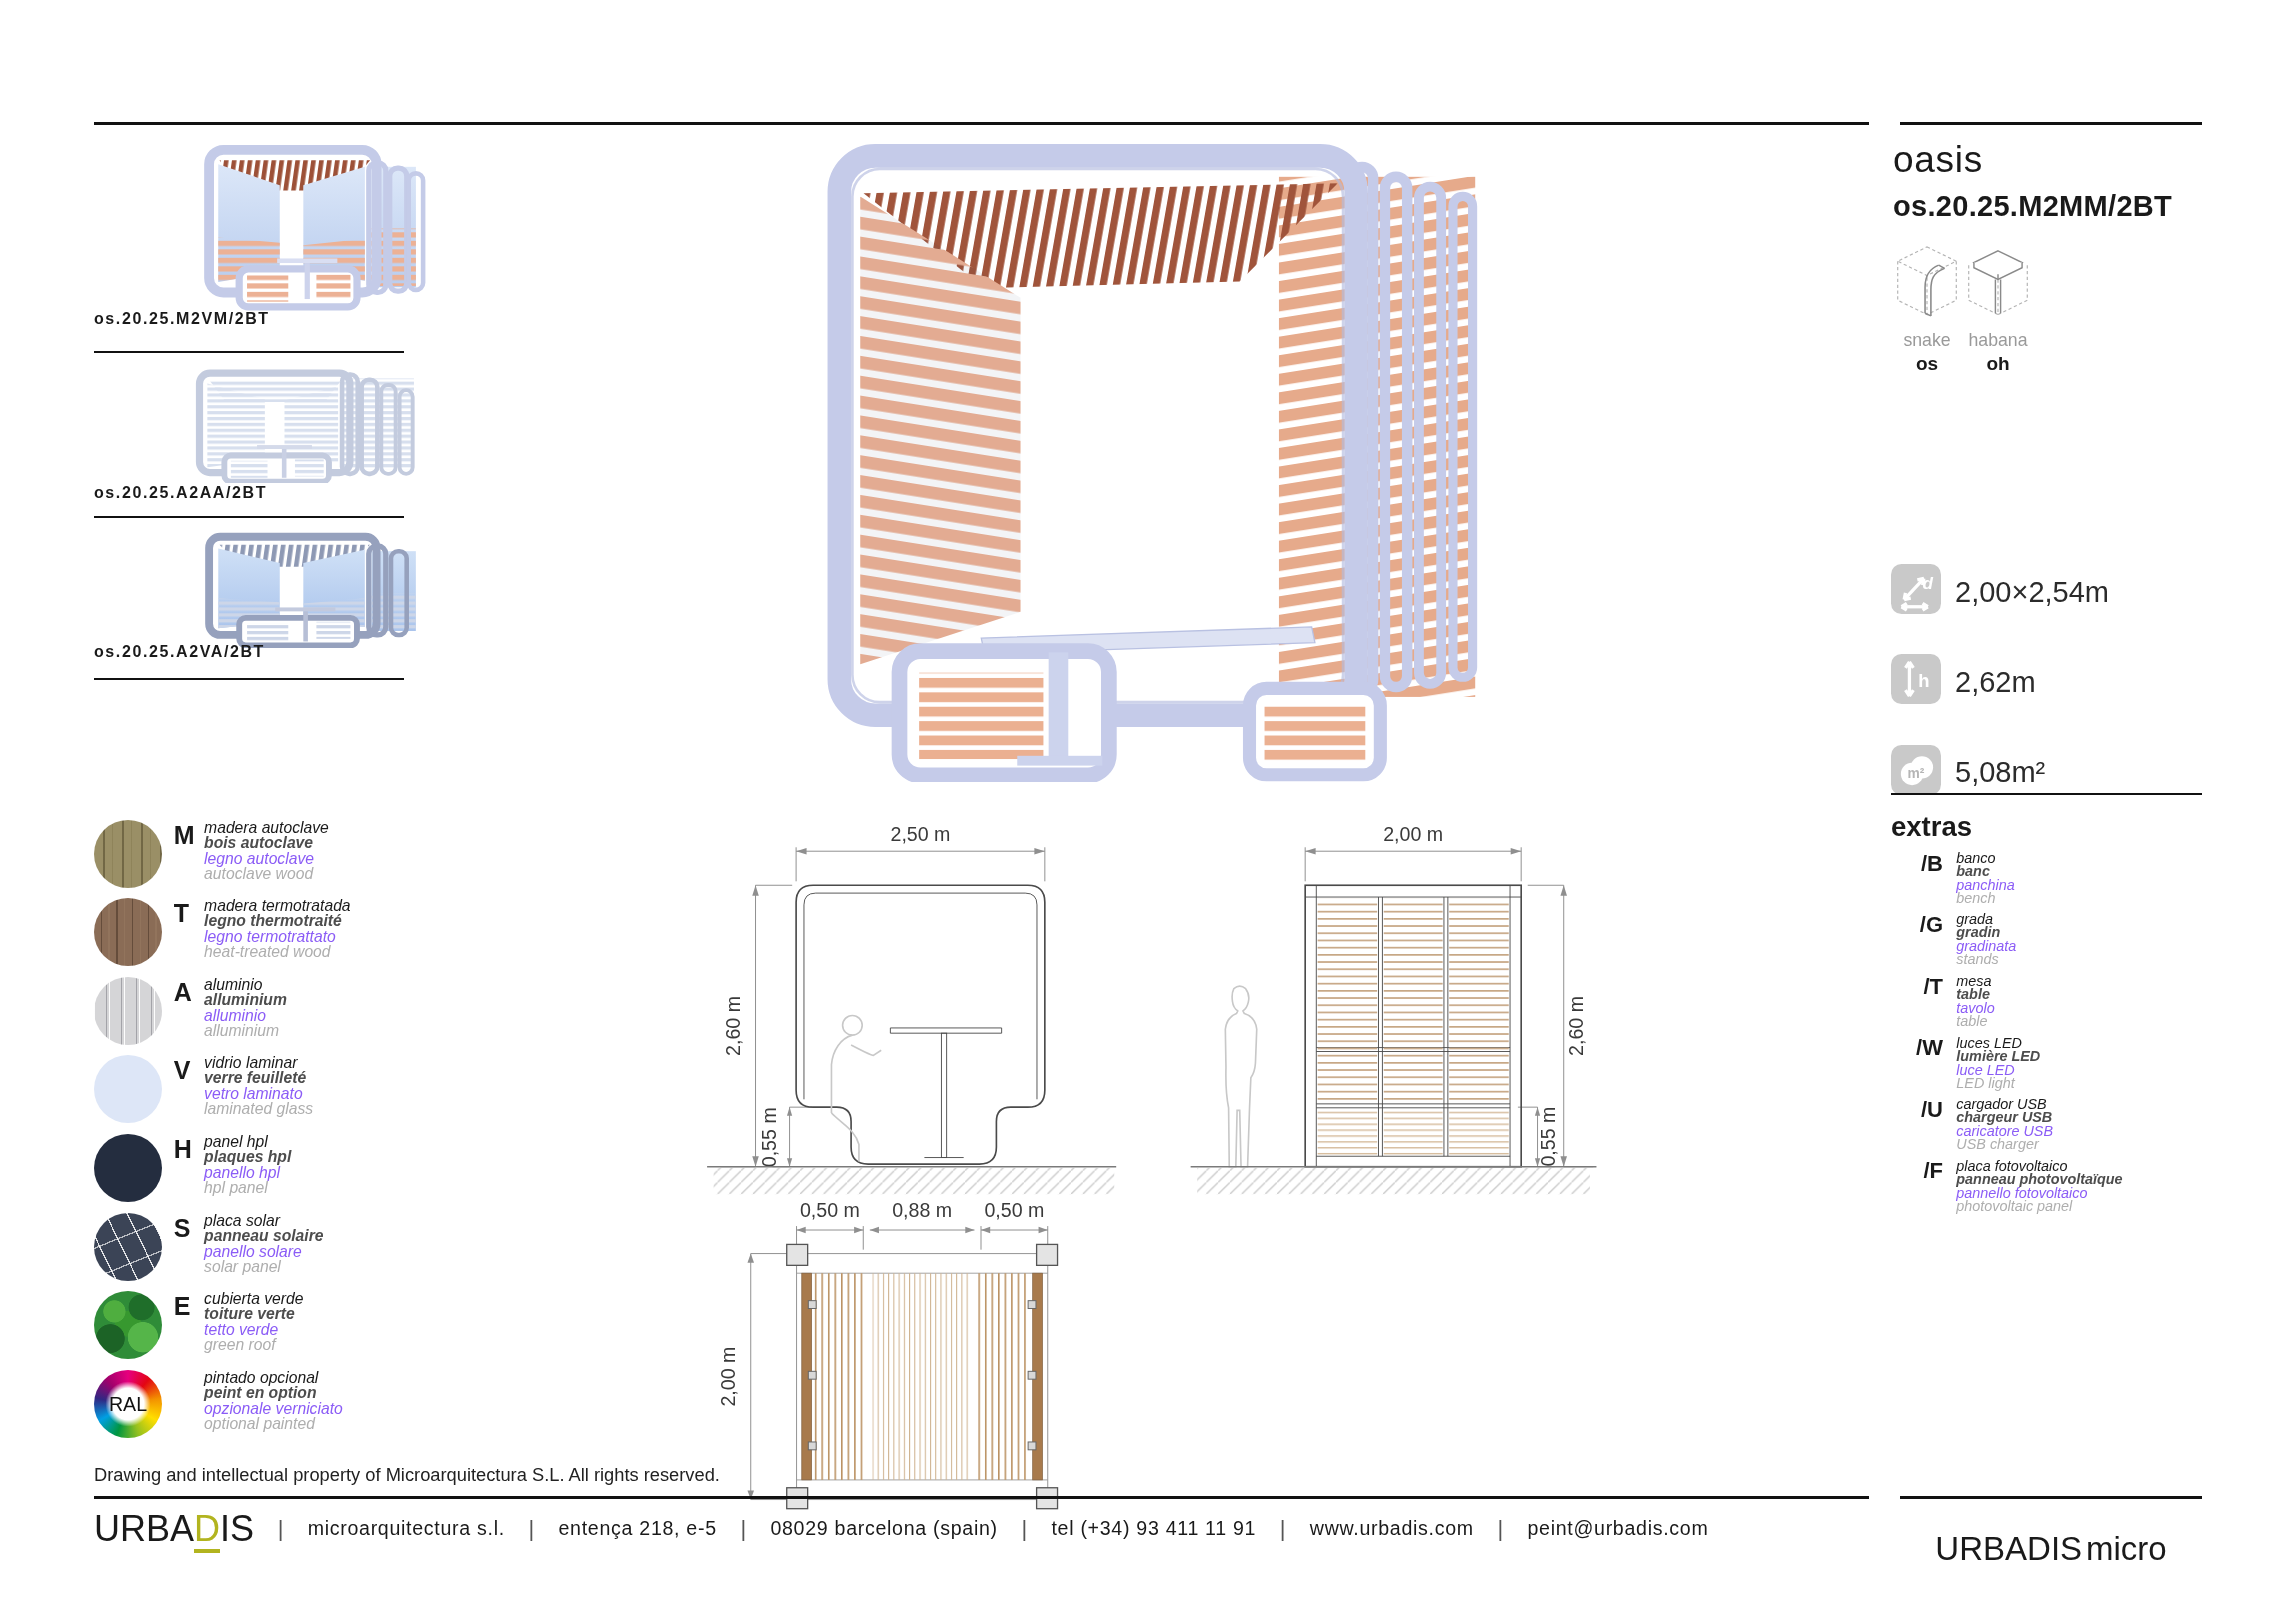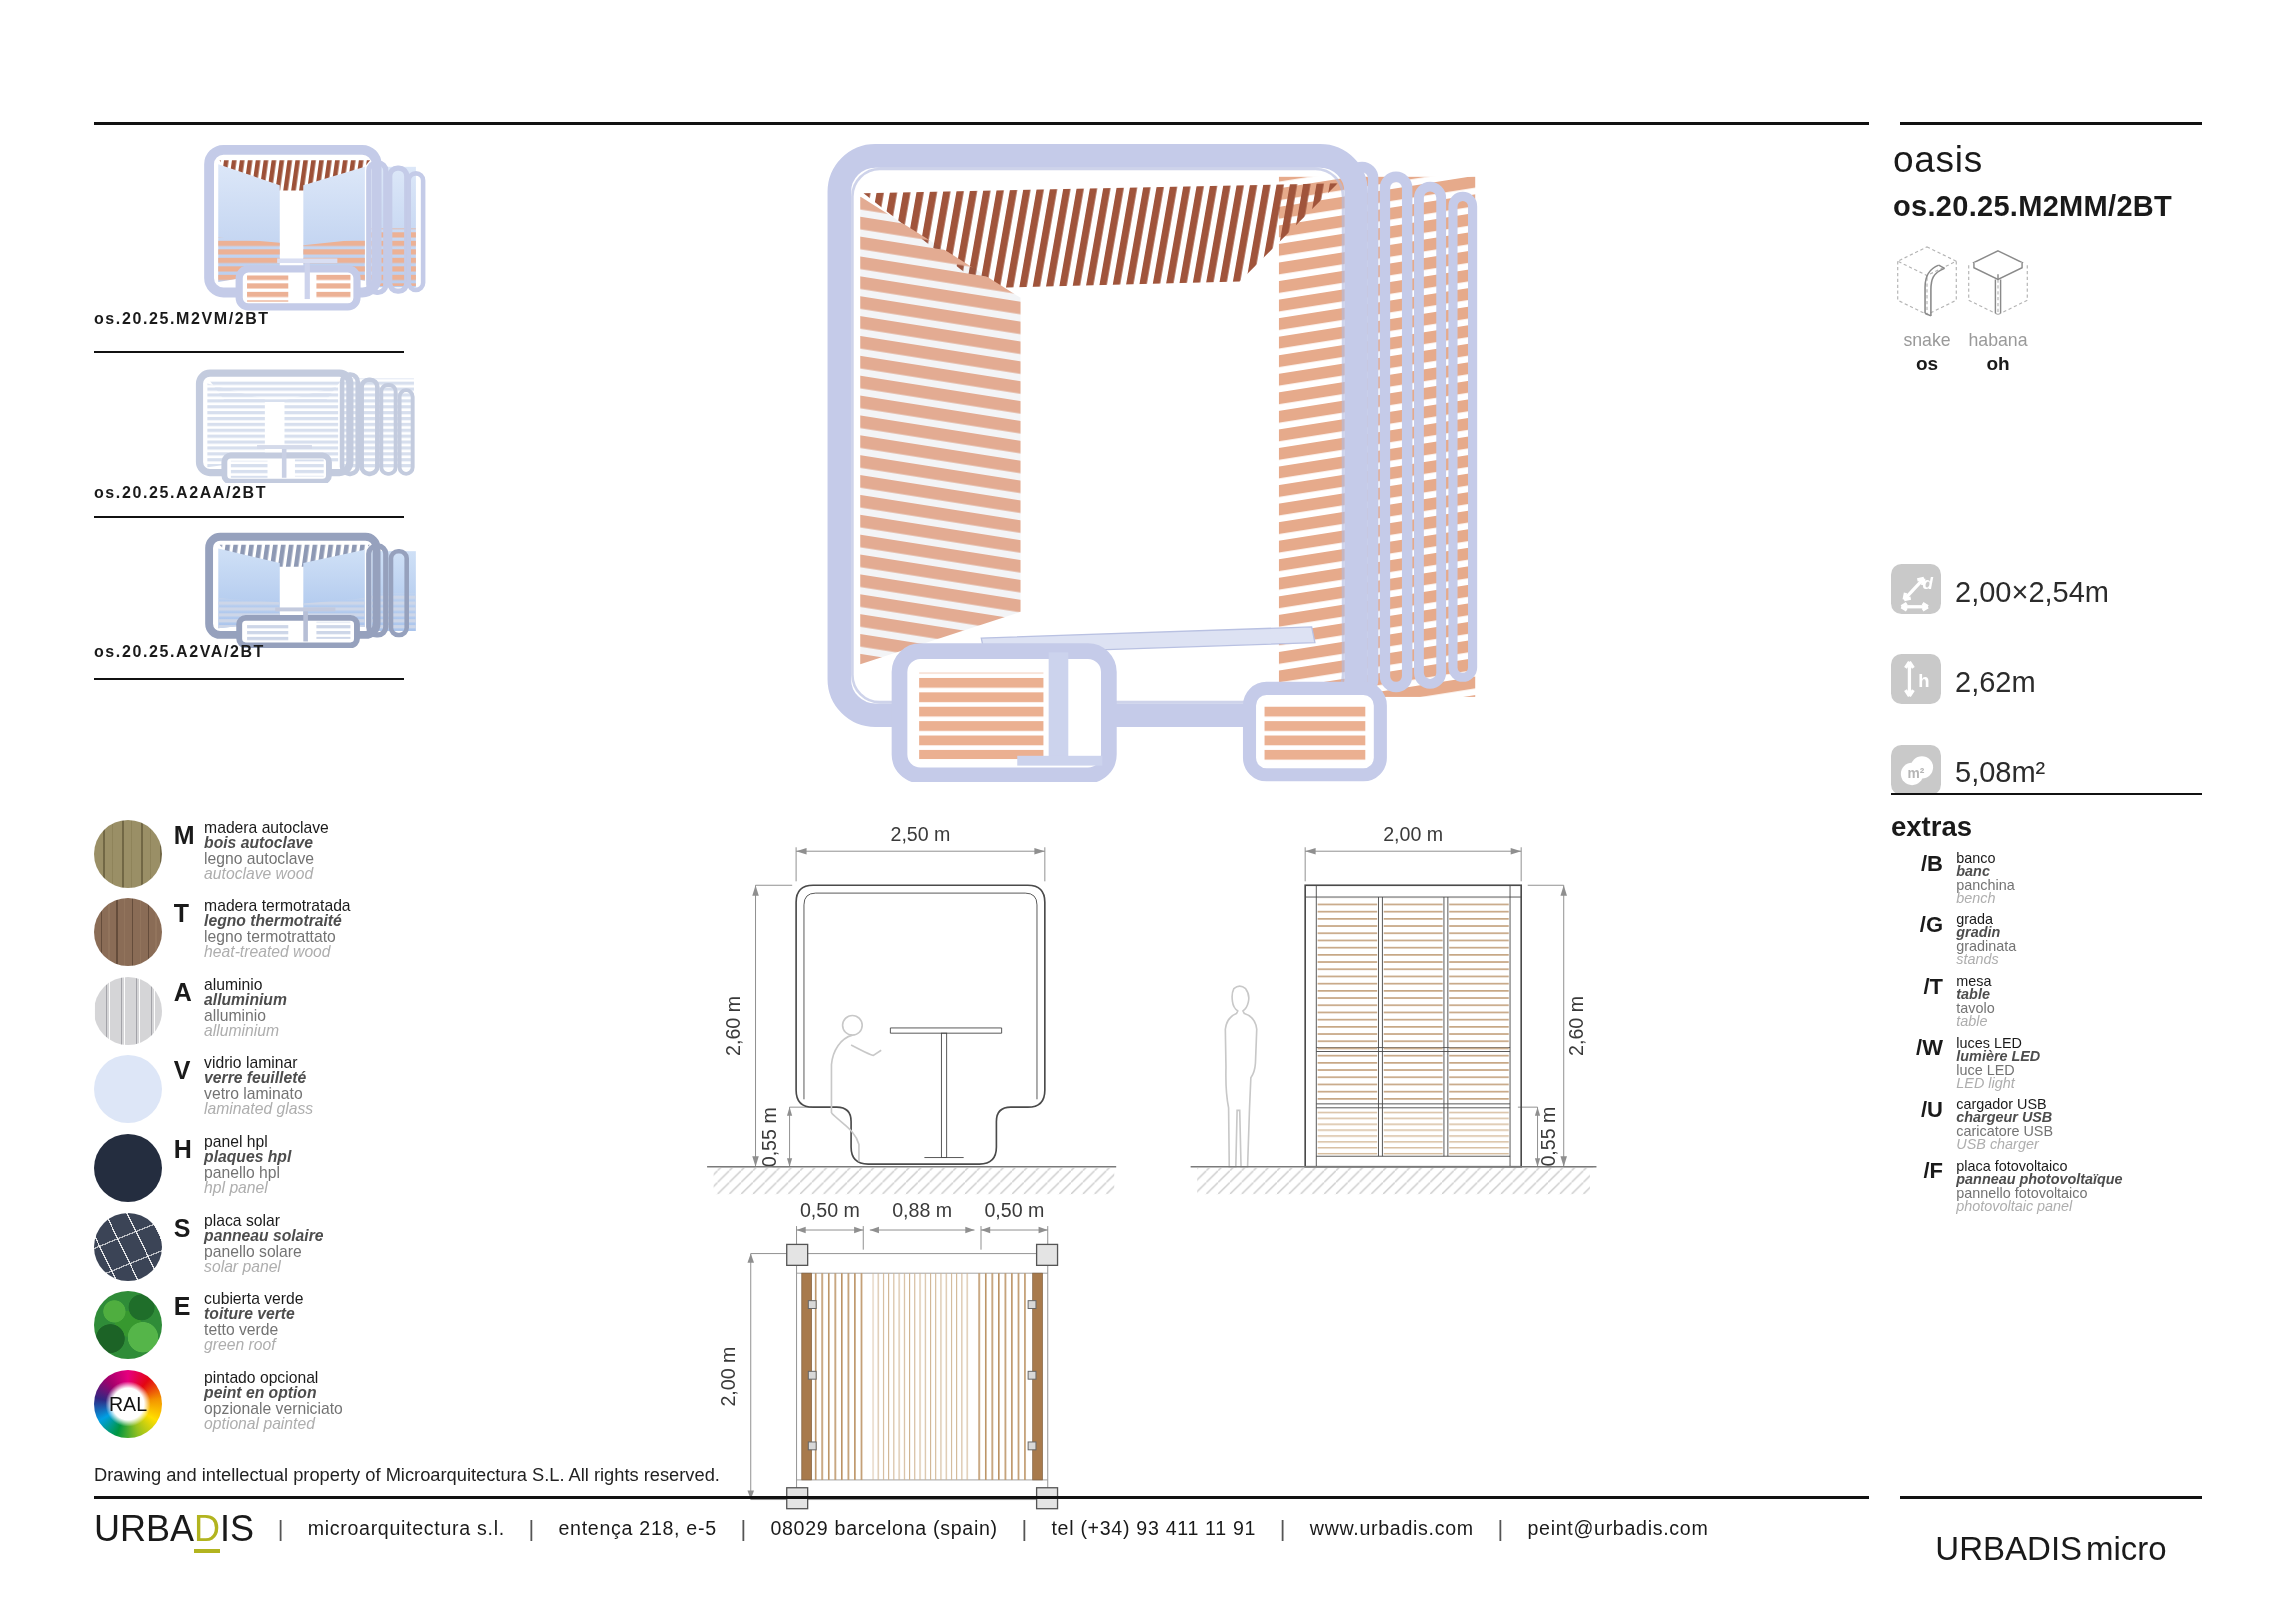--- a/index.html
+++ b/index.html
@@ -7,26 +7,26 @@
         font-family:"Liberation Sans",sans-serif;color:#1a1a1a;}
   .abs{position:absolute;}
   .hr{position:absolute;background:#111;}
   
   .variant-label{font-size:16px;font-weight:600;letter-spacing:1.6px;white-space:nowrap;}
   
   .mat-row{position:absolute;left:94px;display:flex;align-items:flex-start;}
   .swatch{width:68px;height:68px;border-radius:50%;flex:0 0 auto;}
   .m-letter{font-size:25px;font-weight:700;width:29px;margin-left:11.8px;margin-top:1.3px;flex:0 0 auto;}
   .t-lines{margin-left:1.3px;}
-  .t-lines div{white-space:nowrap;}
+  .t-lines div{white-space:nowrap;font-style:italic;}
   .m-lines div{font-size:15.7px;line-height:15.4px;}
   .x-lines div{font-size:14.4px;line-height:13.4px;}
   .l1{color:#1a1a1a;font-weight:500;}
   .l2{color:#4d4d4d;font-weight:700;font-style:italic;}
-  .l3{color:#737373;font-weight:400;}
+  .l3{color:#8b5cf6;font-weight:400;}
   .l4{color:#aeaeae;font-weight:400;font-style:italic;}
   .sw-m{background-color:#9a8f66;background-image:repeating-linear-gradient(90deg,rgba(0,0,0,0) 0 9.2px,rgba(73,64,36,.5) 9.2px 11px,rgba(0,0,0,0) 11px 17.7px,rgba(125,114,72,.4) 17.7px 19px);}
   .sw-t{background-color:#8a6c56;background-image:repeating-linear-gradient(90deg,rgba(0,0,0,0) 0 6.5px,rgba(56,38,26,.45) 6.5px 7.9px,rgba(0,0,0,0) 7.9px 14.4px,rgba(158,128,102,.4) 14.4px 15.7px);}
   .sw-a{background-color:#d5d5d7;background-image:repeating-linear-gradient(90deg,rgba(255,255,255,.95) 0 1.3px,rgba(0,0,0,0) 1.3px 11.8px,rgba(122,122,130,.55) 11.8px 13px,rgba(0,0,0,0) 13px 15px);}
   .sw-v{background-color:#dde6f7;}
   .sw-h{background-color:#242d3f;}
   .sw-s{background-color:#3b4456;background-image:repeating-linear-gradient(64deg,rgba(255,255,255,.85) 0 1.3px,rgba(0,0,0,0) 1.3px 19.6px),repeating-linear-gradient(-22deg,rgba(255,255,255,.65) 0 1.3px,rgba(0,0,0,0) 1.3px 27.5px);}
   .sw-e{background-color:#2f8c38;background-image:radial-gradient(circle at 30% 30%,#4fae3f 0 16%,rgba(0,0,0,0) 17%),radial-gradient(circle at 70% 24%,#1f6e2a 0 18%,rgba(0,0,0,0) 19%),radial-gradient(circle at 24% 70%,#1c6326 0 20%,rgba(0,0,0,0) 21%),radial-gradient(circle at 72% 68%,#55b549 0 22%,rgba(0,0,0,0) 23%),radial-gradient(circle at 50% 48%,#37982f 0 26%,rgba(0,0,0,0) 27%);}
   .sw-ral{background-image:radial-gradient(circle,#ffffff 0 33%,rgba(255,255,255,0) 47%),conic-gradient(#e6007e,#e30613,#f39200,#ffde00,#95c11f,#009640,#009fe3,#312783,#a1006b,#e6007e);
           display:flex;align-items:center;justify-content:center;font-size:19.6px;font-weight:500;color:#111;}

